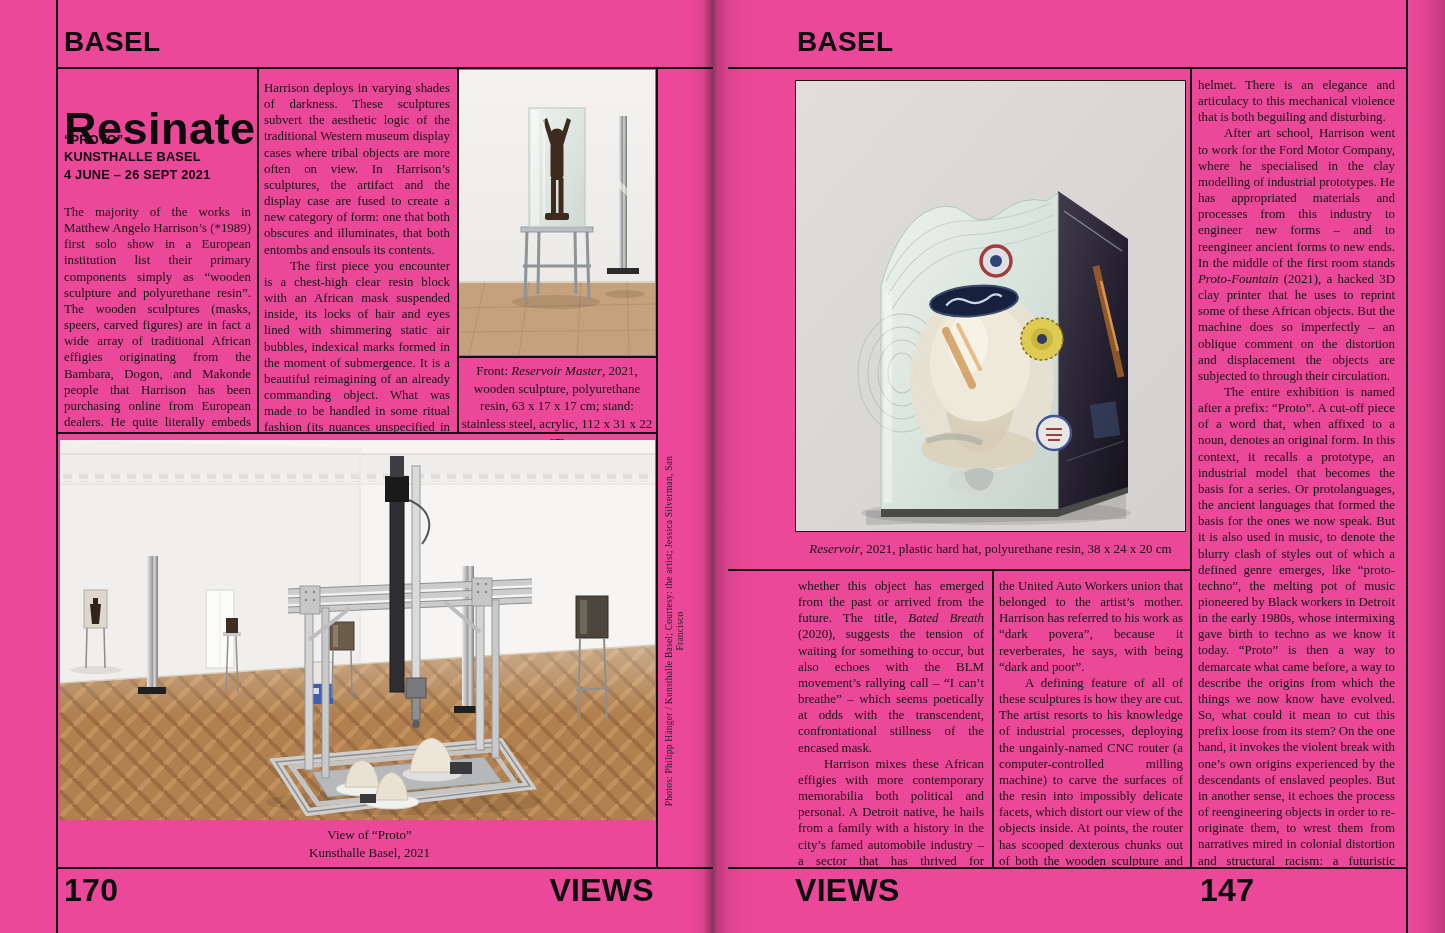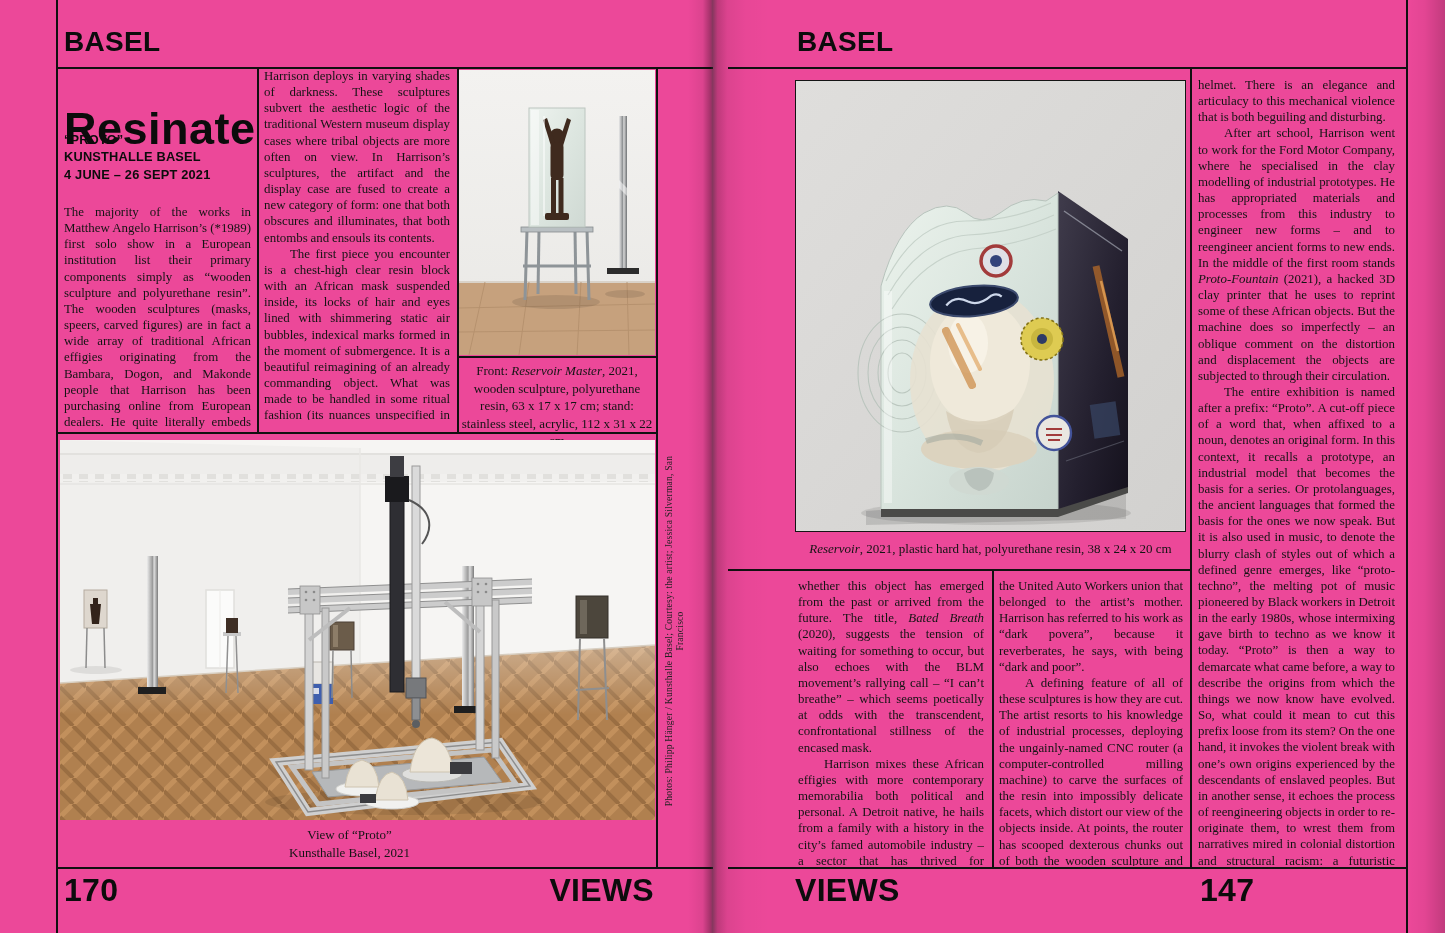--- a/index.html
+++ b/index.html
@@ -56,21 +56,21 @@
 
   <div class="info" style="left:64px;top:131px;width:192px;">
     <div>“PROTO”</div>
     <div>KUNSTHALLE BASEL</div>
     <div>4 JUNE – 26 SEPT 2021</div>
   </div>
 
   <div class="body-col" style="left:64px;top:204px;width:187px;height:227px;">
       <p><span>The majority of the works in Matthew Angelo Harrison’s (*1989) first solo show in a European institution list their primary components simply as “wooden sculpture and polyurethane resin”. The wooden sculptures (masks, speers, carved figures) are in fact a wide array of traditional African effigies originating from the Bambara, Dogon, and Makonde people that Harrison has been purchasing online from European dealers. He quite literally embeds them in the work, embalmed in resin – a substance that can render anything ethereal, which</span></p>
     </div>
-  <div class="body-col" style="left:264px;top:68px;width:186px;height:352px;">
+  <div class="body-col" style="left:264px;top:80px;width:186px;height:352px;">
       <p><span>Harrison deploys in varying shades of darkness. These sculptures subvert the aesthetic logic of the traditional Western museum display cases where tribal objects are more often on view. In Harrison’s sculptures, the artifact and the display case are fused to create a new category of form: one that both obscures and illuminates, that both entombs and ensouls its contents.</span></p>
       <p class="ind"><span>The first piece you encounter is a chest-high clear resin block with an African mask suspended inside, its locks of hair and eyes lined with shimmering static air bubbles, indexical marks formed in the moment of submergence. It is a beautiful reimagining of an already commanding object. What was made to be handled in some ritual fashion (its nuances unspecified in the work) is rendered eerily untouchable and otherworldly. It feels unclear</span></p>
     </div>
 
   <div class="photo" style="left:459px;top:70px;width:196px;height:285px;">
     <svg width="196" height="285" viewBox="0 0 196 285">
       <defs>
         <linearGradient id="wall1" x1="0" y1="0" x2="0" y2="1">
           <stop offset="0" stop-color="#f3f2f0"></stop>
             <stop offset="1" stop-color="#e9e8e5"></stop>
@@ -261,21 +261,21 @@
           <path d="M350 332 Q354 300 372 298 Q390 302 393 332 Z" fill="#ece5d8" stroke="#cec4b1" stroke-width="1"></path>
           <ellipse cx="332" cy="362" rx="27" ry="7" fill="#f1f1ef" stroke="#cfcfcb" stroke-width="1"></ellipse>
           <path d="M315 360 Q319 334 332 332 Q346 336 348 360 Z" fill="#e9e2d4" stroke="#cec4b1" stroke-width="1"></path>
           <rect x="390" y="322" width="22" height="12" fill="#3a3a3e"></rect>
           <rect x="300" y="354" width="16" height="9" fill="#3a3a3e"></rect>
         </g>
       </g>
     </svg>
   </div>
 
-  <div class="caption" style="left:52px;top:826px;width:595px;">
+  <div class="caption" style="left:72px;top:826px;width:595px;">
     <div>View of “Proto”</div>
     <div>Kunsthalle Basel, 2021</div>
   </div>
 
   <div class="credit" style="left:494px;top:620px;width:360px;">Photos: Philipp Hänger / Kunsthalle Basel; Courtesy: the artist; Jessica Silverman, San Francisco</div>
 
   <div class="footer-big heavy" style="left:64px;top:873px;">170</div>
   <div class="footer-big heavy" style="left:455px;top:873px;width:199px;text-align:right;">VIEWS</div>
 
   <div class="section-label heavy" style="left:797px;top:27px;">BASEL</div>

